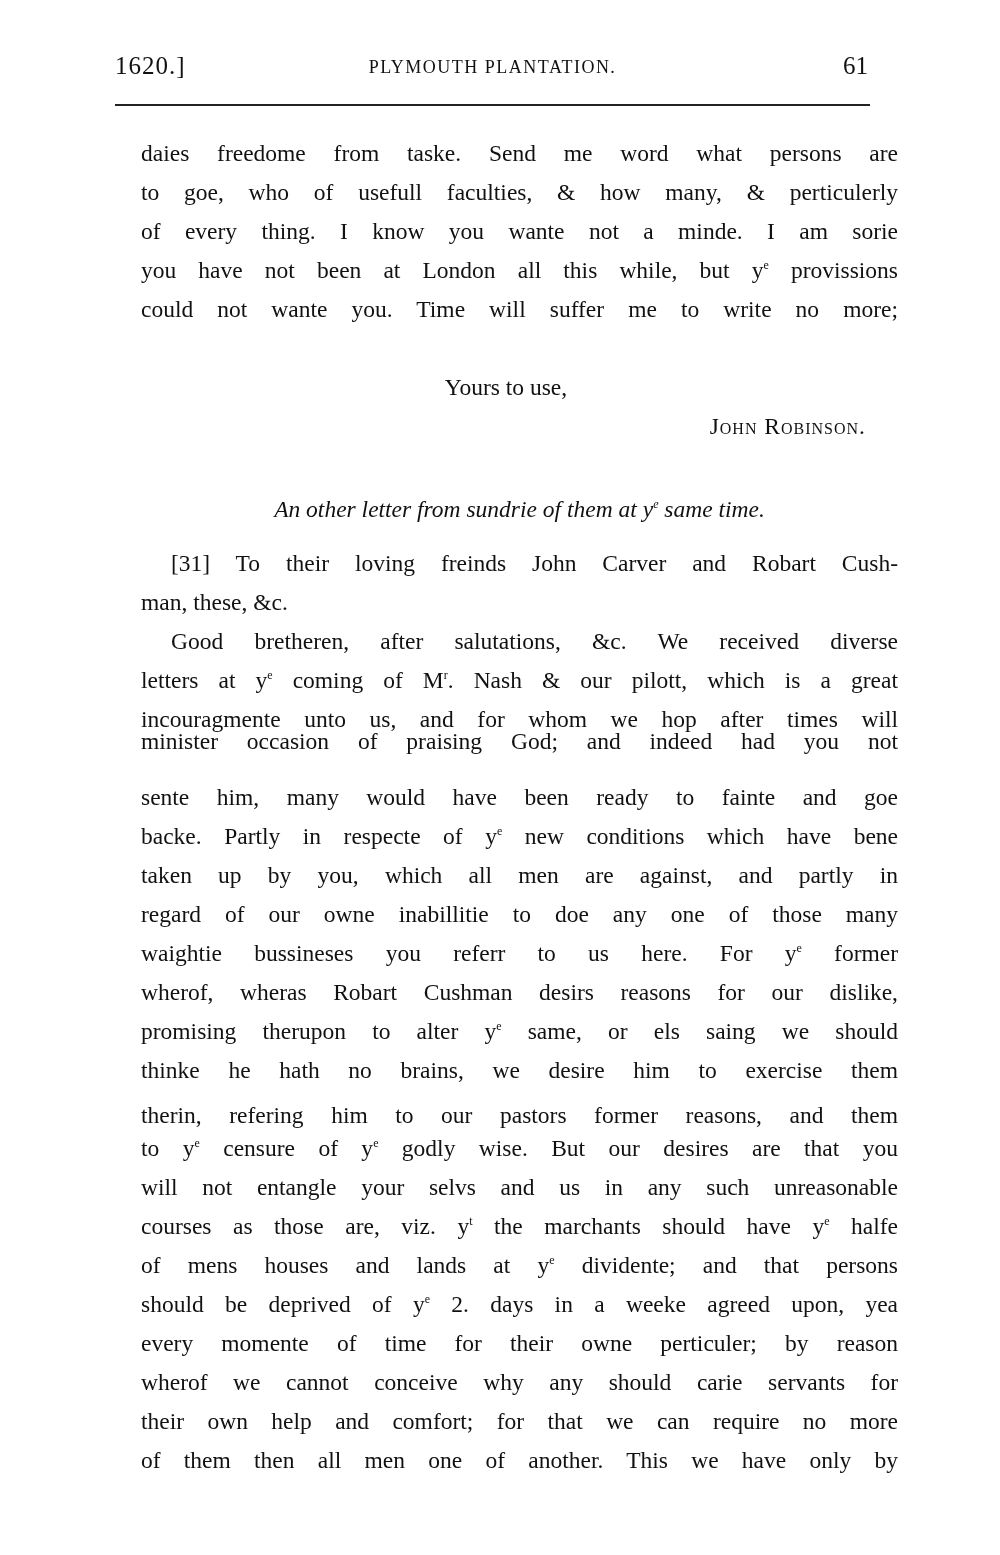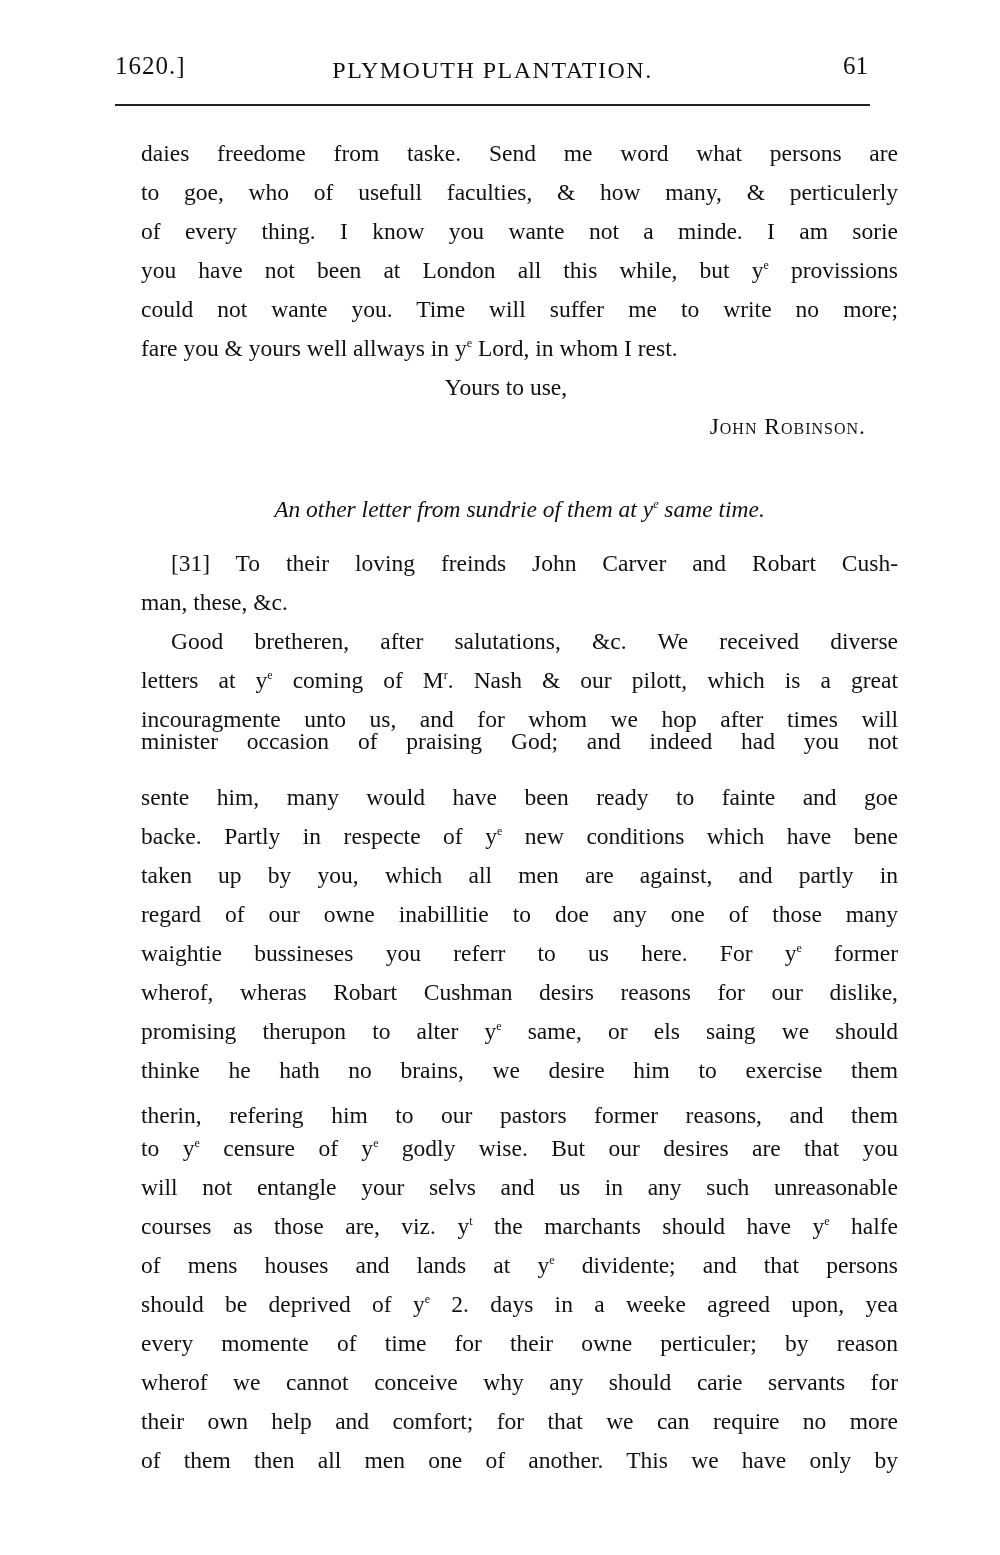--- a/index.html
+++ b/index.html
@@ -3,21 +3,21 @@
 <meta charset="utf-8">
 <style>
   html, body { margin: 0; padding: 0; background: #ffffff; }
   body { width: 1000px; height: 1555px; position: relative; overflow: hidden;
          font-family: "Liberation Serif", "DejaVu Serif", serif; color: #111; }
   .page { position: absolute; left: 0; top: 0; width: 1000px; height: 1555px; border-radius: 10px; }
   .running-head { position: absolute; top: 52px; left: 115px; width: 755px; height: 36px;
                   font-size: 25px; }
   .rh-left { position: absolute; left: 0; top: 0; letter-spacing: 1px; }
   .rh-center { position: absolute; left: 0; right: 0; text-align: center; top: 5px;
-               font-size: 24px; letter-spacing: 1.5px; }
+               font-size: 18px; letter-spacing: 1.5px; }
   .rh-right { position: absolute; right: 2px; top: 0; }
   .rule { position: absolute; top: 104px; left: 115px; width: 755px; height: 0;
           border-top: 2px solid #222; }
   .line { position: absolute; left: 115px; width: 757px; font-size: 23.5px;
           line-height: 30px; white-space: nowrap; text-align: justify;
           text-align-last: justify; margin-left: 26px; }
   .line.last { text-align-last: left; }
   .indent { left: 145px; width: 727px; }
   .center { text-align: center; text-align-last: center; }
   .right { text-align: right; text-align-last: right; }
@@ -35,21 +35,20 @@
     <span class="rh-center">PLYMOUTH PLANTATION.</span>
     <span class="rh-right">61</span>
   </div>
   <div class="rule"></div>
 
   <div class="line" style="top:138px">daies freedome from taske.  Send me word what persons are</div>
   <div class="line" style="top:177px">to goe, who of usefull faculties, &amp; how many, &amp; perticulerly</div>
   <div class="line" style="top:216px">of every thing.  I know you wante not a minde.  I am sorie</div>
   <div class="line" style="top:255px"><span>you have not been at London all this while, but y</span><sup>e</sup><span> provissions</span></div>
   <div class="line" style="top:294px">could not wante you.  Time will suffer me to write no more;</div>
-  <div class="line last" style="top:333px"><span>fare you &amp; yours well allways in y</span><sup>e</sup><span> Lord, in whom I rest.</span></div>
 
   <div class="line center" style="top:372px; left:380px; width:200px;">Yours to use,</div>
   <div class="line right sc" style="top:411px; left:540px; width:300px;">John Robinson.</div>
 
   <div class="line center italic" style="top:494px; left:115px; width:757px;"><span>An other letter from sundrie of them at y</span><sup>e</sup><span> same time.</span></div>
 
   <div class="line indent" style="top:548px">[31] To their loving freinds John Carver and Robart Cush-</div>
   <div class="line last" style="top:587px">man, these, &amp;c.</div>
 
   <div class="line indent" style="top:626px">Good bretheren, after salutations, &amp;c.  We received diverse</div>

